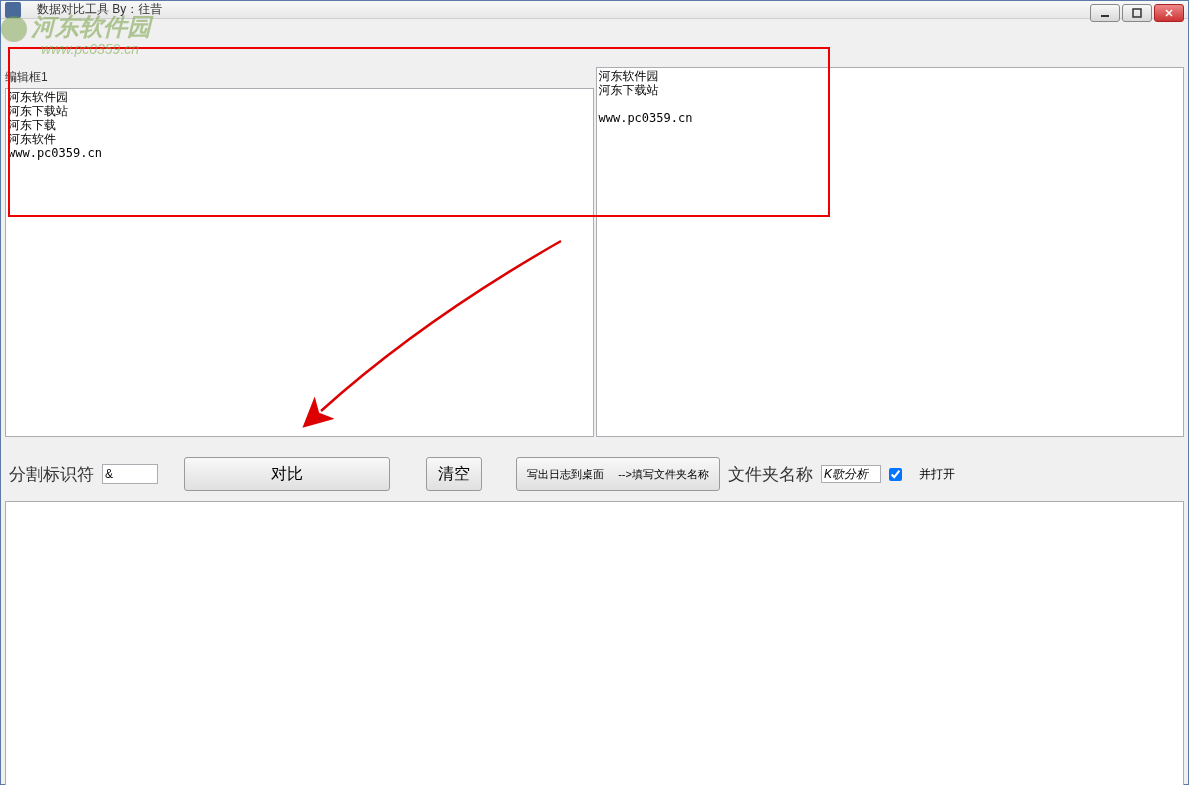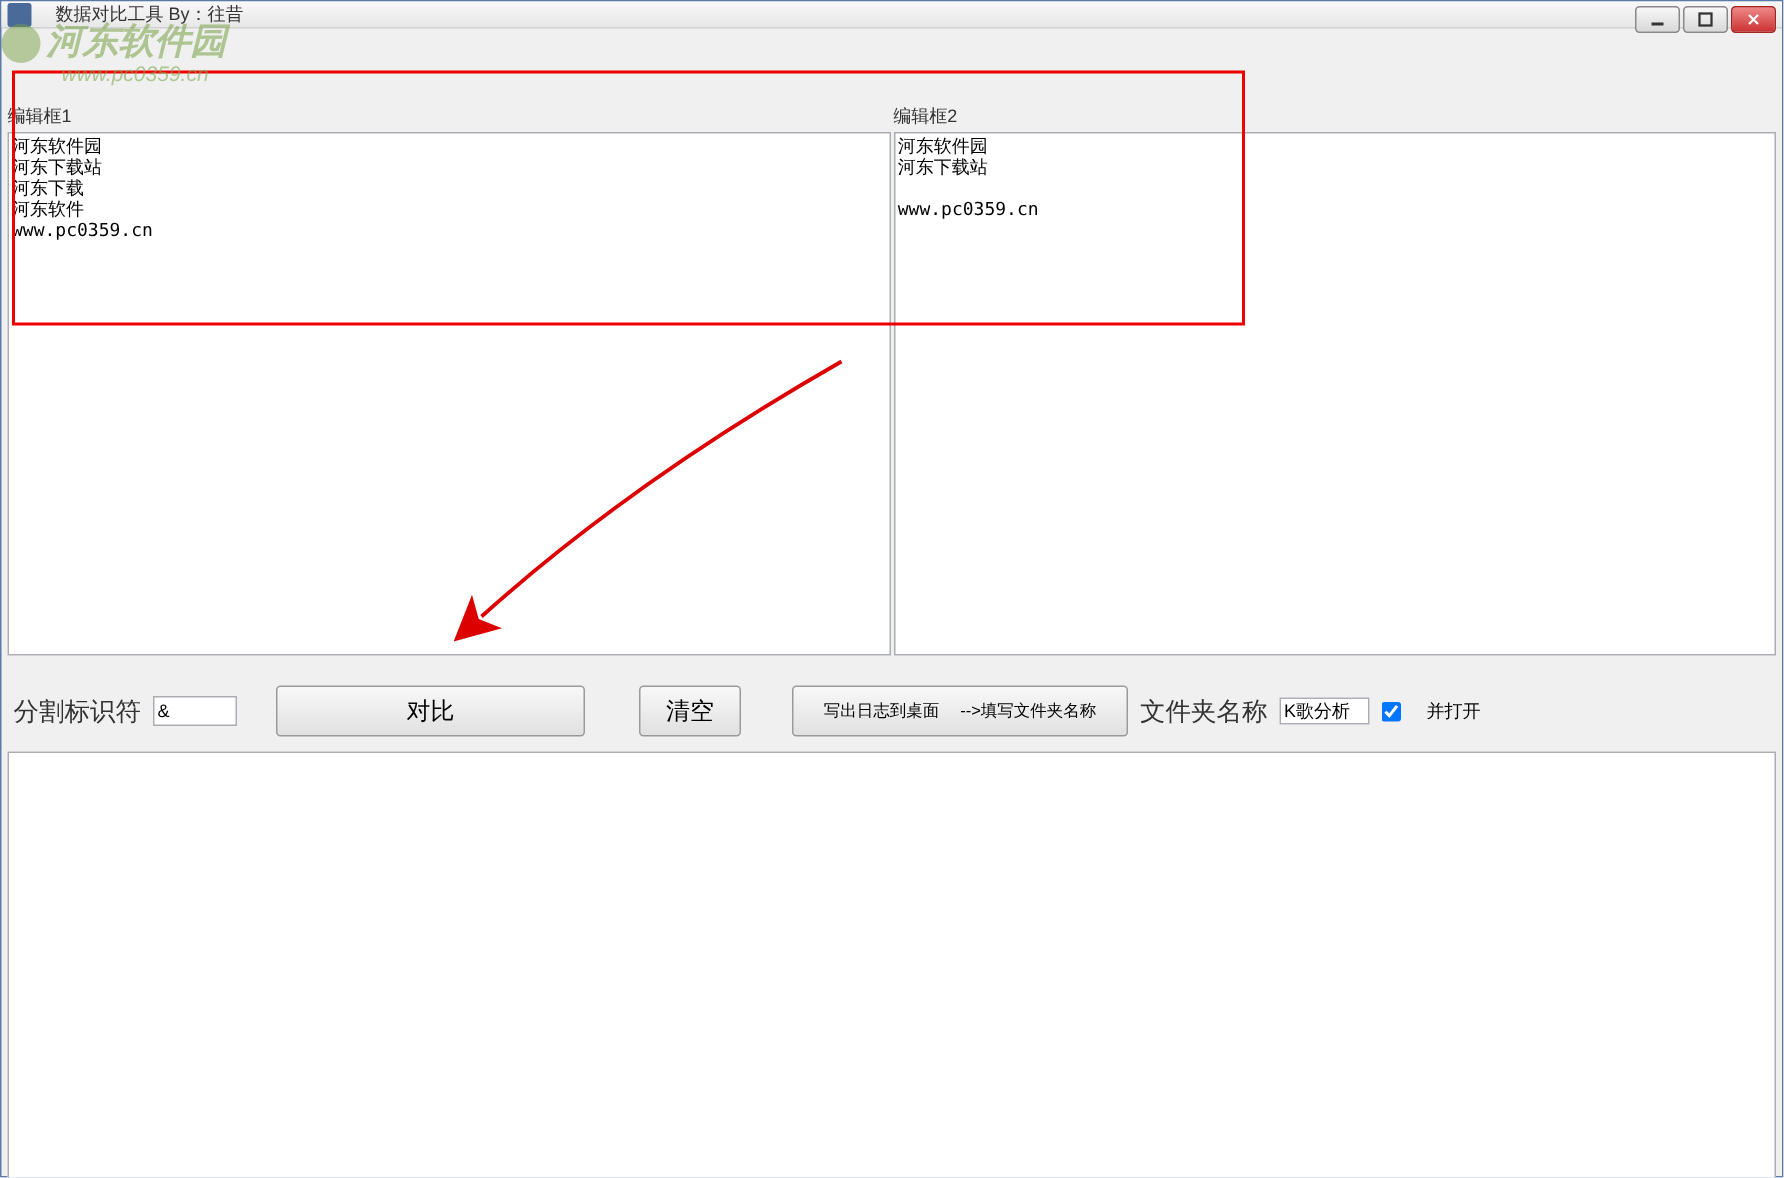--- a/index.html
+++ b/index.html
@@ -120,36 +120,37 @@
   font-size: 12px;
   padding: 0 2px;
 }
 input[type="text"].med {
   width: 60px;
   height: 18px;
   border: 1px solid #abadb3;
   background: #fff;
   font-size: 12px;
   padding: 0 2px;
+  font-style: italic;
 }
 .btn {
   height: 34px;
   background: linear-gradient(to bottom, #f8f8f8, #e0e0e0);
   border: 1px solid #9a9a9a;
   border-radius: 3px;
   cursor: pointer;
   font-size: 16px;
   display: flex;
   align-items: center;
   justify-content: center;
 }
 .btn.primary { width: 206px; }
-.btn.clear { width: 68px; }
+.btn.clear { width: 56px; }
 .btn.log {
-  width: 224px;
+  width: 204px;
   font-size: 11px;
   line-height: 13px;
   text-align: center;
   padding: 2px 4px;
 }
 .checkbox-wrap {
   display: flex;
   align-items: center;
   gap: 17px;
 }
@@ -254,21 +255,20 @@
         <div class="editor-label">编辑框1</div>
         <div class="textarea-wrap">
           <textarea class="editor" style="">河东软件园
 河东下载站
 河东下载
 河东软件
 www.pc0359.cn</textarea>
         </div>
       </div>
       <div class="editor-group">
-        <div class="editor-label">编辑框2</div>
         <div class="textarea-wrap">
           <textarea class="editor" style="">河东软件园
 河东下载站
 
 www.pc0359.cn</textarea>
         </div>
       </div>
     </div>
 
     <div class="controls-row">

